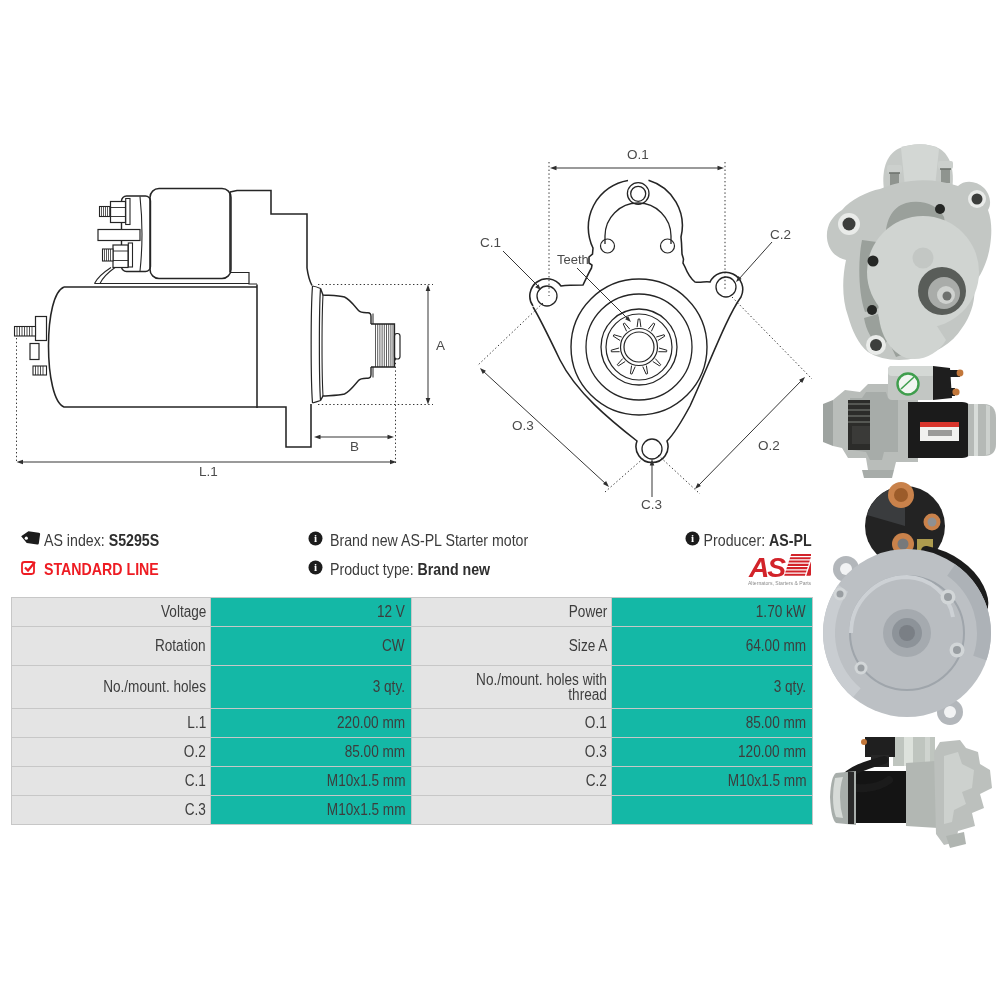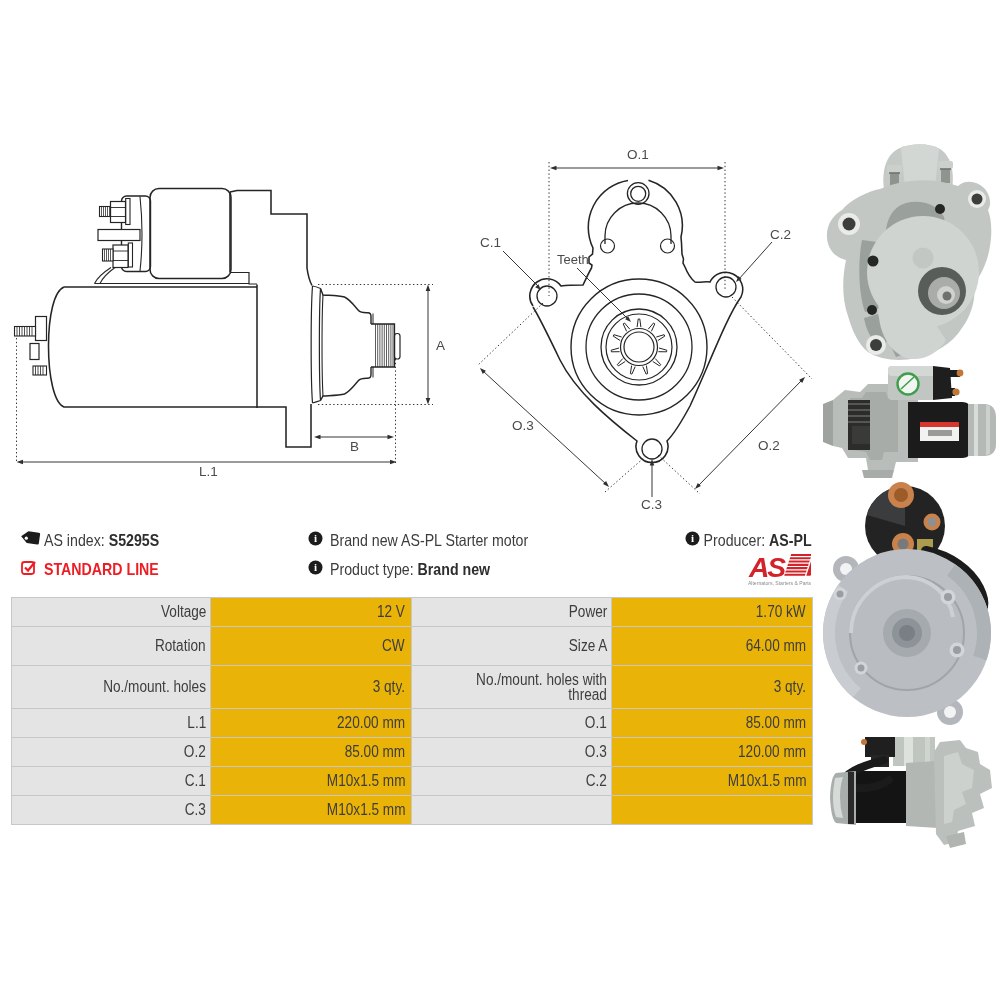--- a/index.html
+++ b/index.html
@@ -9,21 +9,21 @@
   .inforow{position:absolute;font-size:16.5px;color:#3c3c3c;white-space:nowrap;transform:scaleX(0.86);transform-origin:0 50%;}
   .inforow.ralign{transform-origin:100% 50%;}
   .inforow b{color:#2e2e2e;}
   .red{color:#ee1c23;font-weight:bold;}
   
   table.spec{position:absolute;left:11px;top:597px;border-collapse:collapse;table-layout:fixed;font-size:16px;color:#3d3d3d;}
   table.spec td{border:1px solid #c7c7c7;text-align:right;padding:0 6px 0 2px;vertical-align:middle;line-height:15.5px;}
   table.spec td span{display:inline-block;transform:scaleX(0.85);transform-origin:100% 50%;white-space:nowrap;}
   table.spec td.l{padding-right:4px;margin-left:20px;}
   table.spec td.l{background:#e4e4e4;}
-  table.spec td.v{background:#eab308;}
+  table.spec td.v{background:#14b8a6;}
 </style>
 </head>
 <body>
 
 <svg class="abs" style="left:0;top:0" width="1000" height="1000" viewBox="0 0 1000 1000" fill="none">
 
 <g id="sideview" stroke="#252525" stroke-width="1.55" fill="none">
 
   <path d="M64,287 C54,291 48.5,316 48.5,346 C48.5,376 54,403 64,407 L286,407 L286,447 L311,447 L311,404"></path>
   <path d="M64,287 L257,287"></path>

